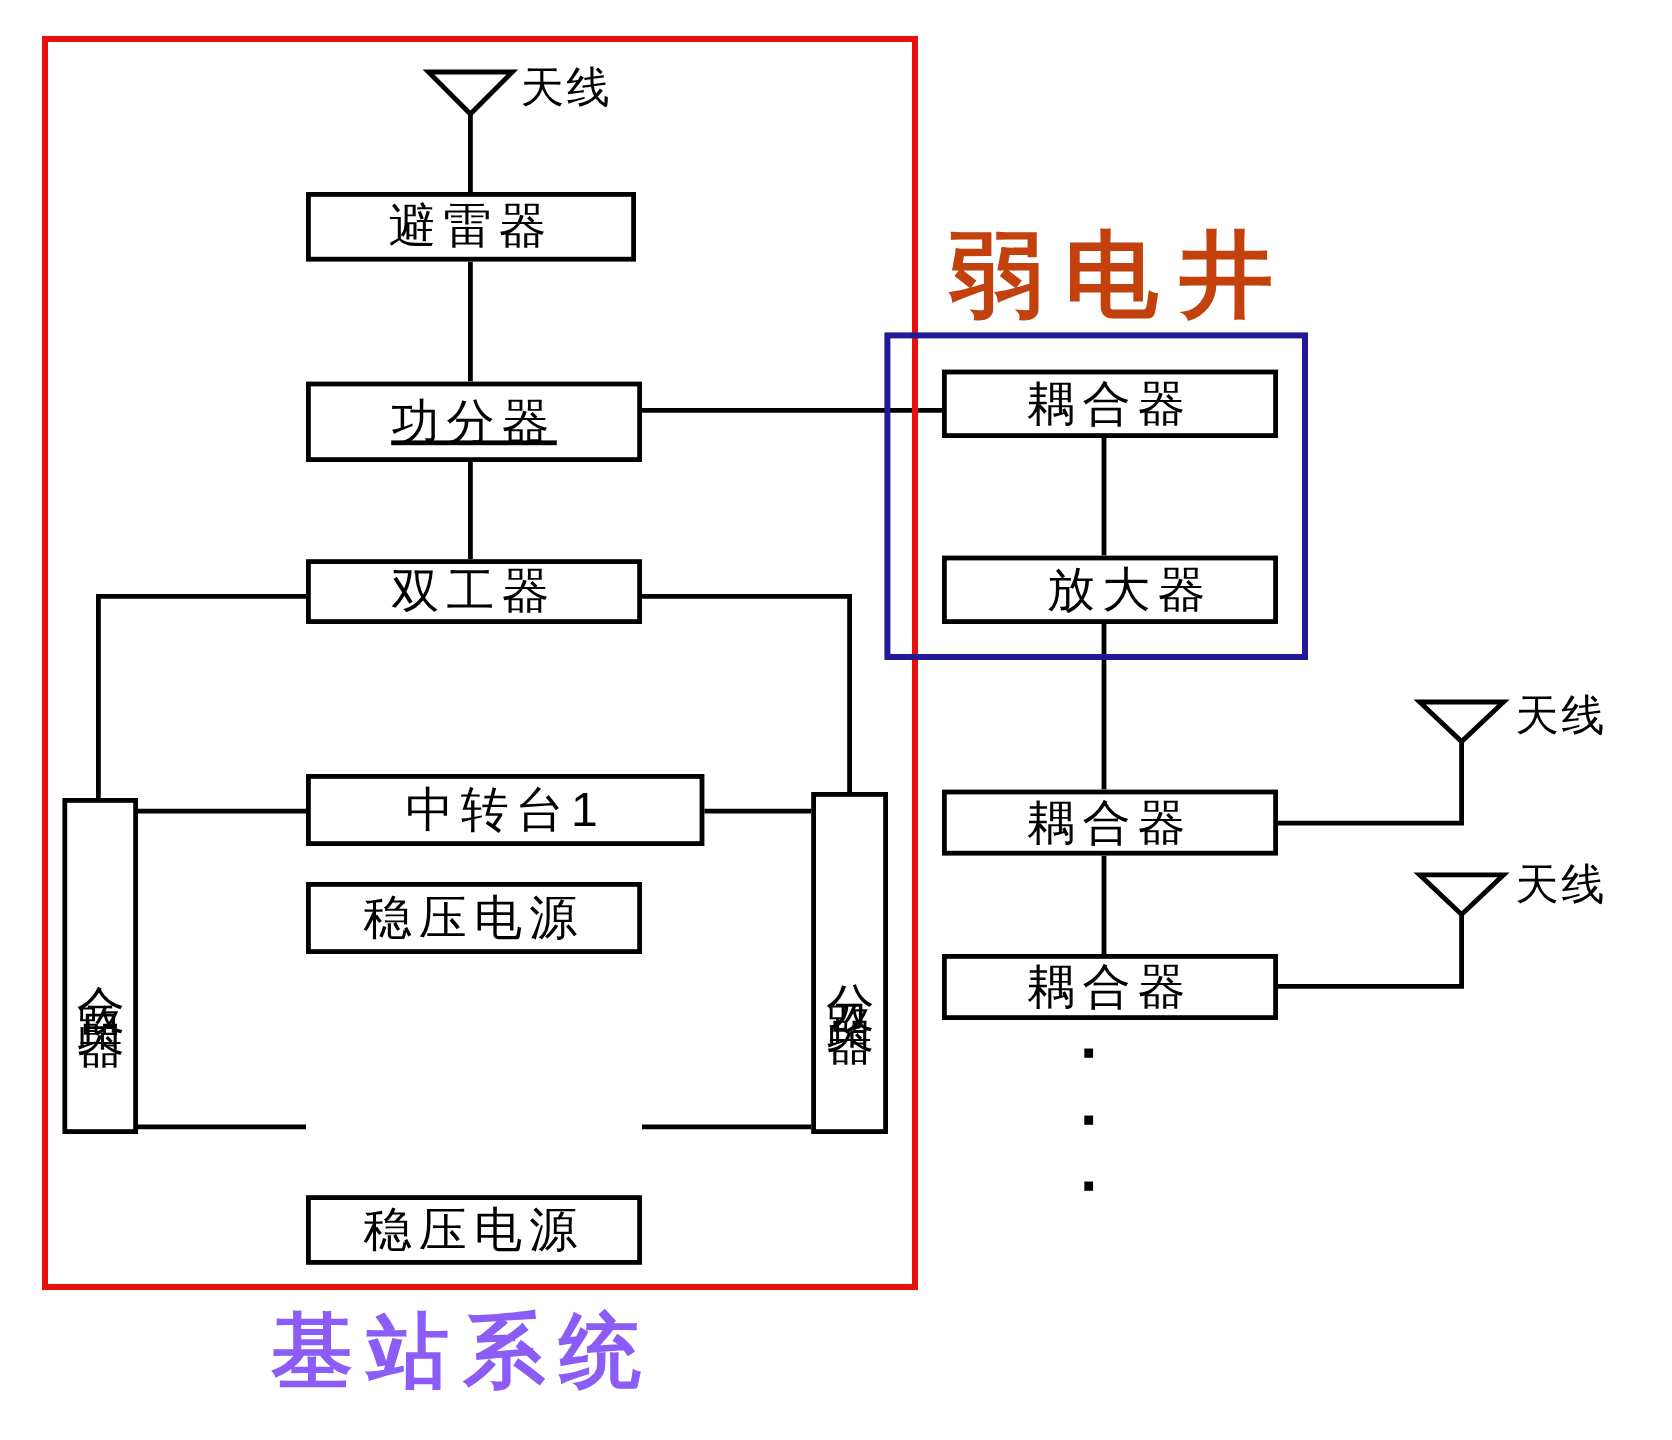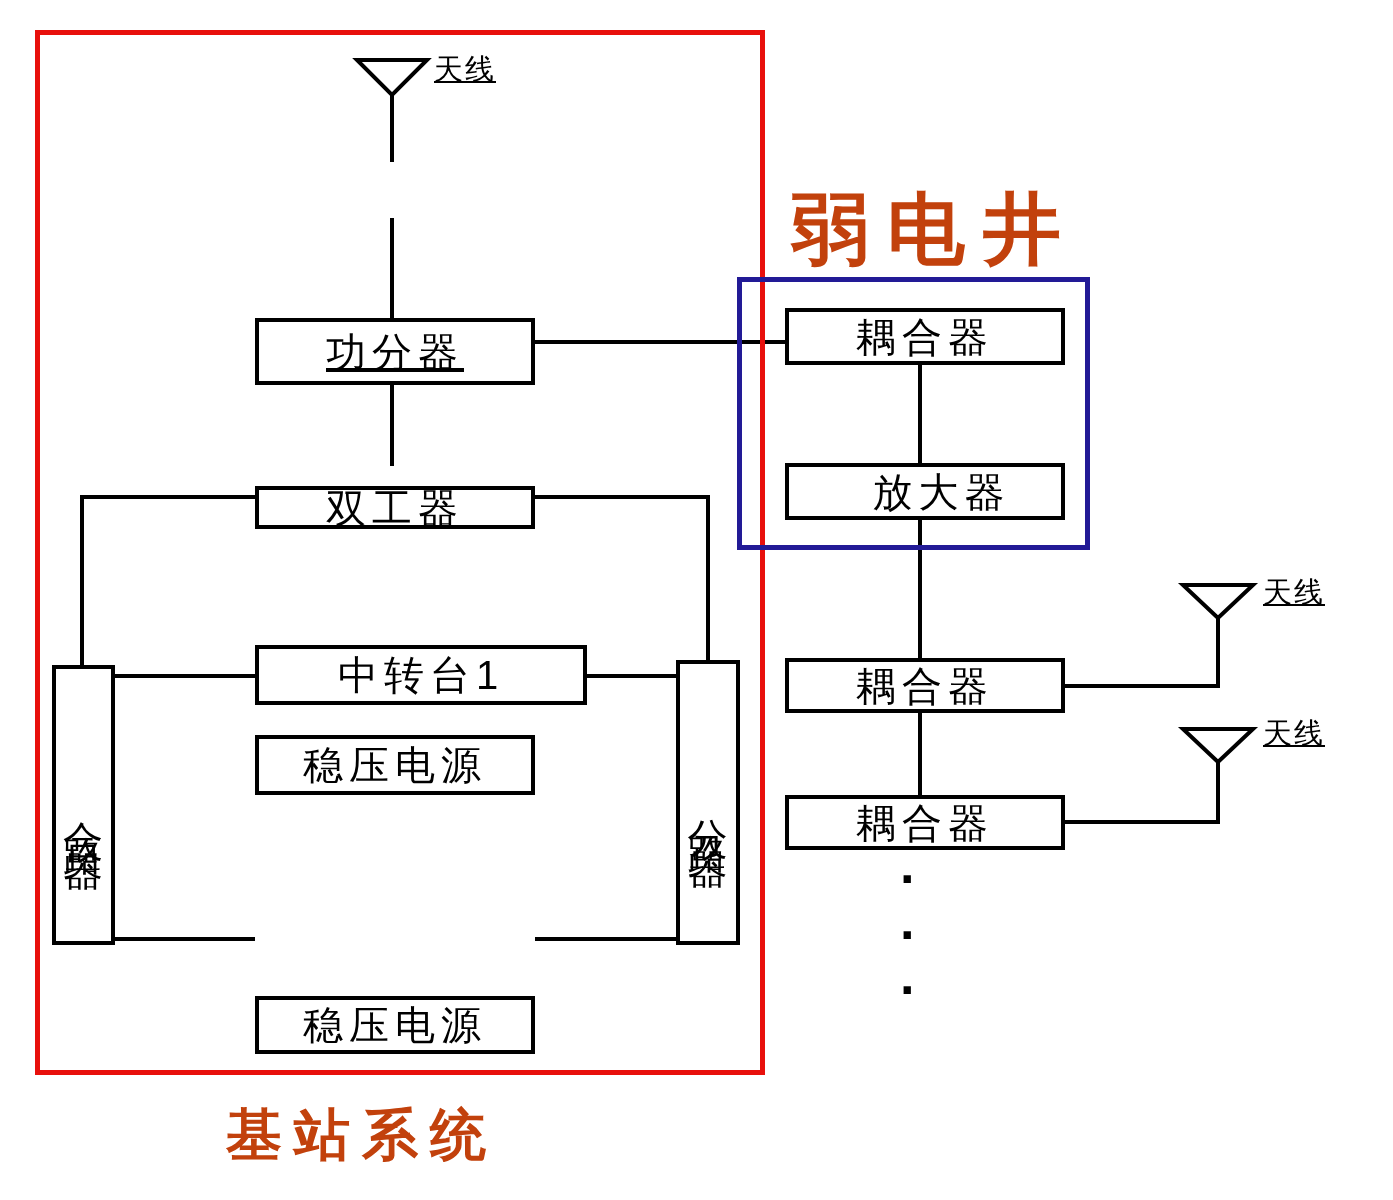--- a/index.html
+++ b/index.html
@@ -51,46 +51,44 @@
     white-space: nowrap;
   }
   .vnode {
     writing-mode: vertical-rl;
     text-orientation: upright;
     letter-spacing: 16px;
     text-indent: 16px;
   }
   .ant-label {
     position: absolute;
-    font-size: 29px;
+    font-size: 36px;
     line-height: 1;
     z-index: 2;
     letter-spacing: 2px;
-    text-decoration: underline;
   }
   .title-blue {
     position: absolute;
     left: 791px; top: 190px;
     font-size: 78px;
     font-weight: bold;
     color: #c2410c;
     letter-spacing: 18px;
     line-height: 1;
     z-index: 2;
   }
   .title-red {
     position: absolute;
     left: 226px; top: 1092px;
-    font-size: 56px;
+    font-size: 68px;
     font-weight: bold;
-    color: #c2410c;
+    color: #8b5cf6;
     letter-spacing: 12px;
     line-height: 1;
     z-index: 2;
-    margin-top: 15px;
   }
   .dots {
     position: absolute;
     left: 900px; top: 858px;
     display: flex;
     flex-direction: column;
     gap: 14px;
     font-size: 52px;
     font-weight: bold;
     line-height: 0.8;
@@ -130,22 +128,23 @@
       <polygon points="1183,585 1253,585 1218,618" fill="#ffffff"></polygon>
 
       <polyline points="1065,822 1218,822 1218,762"></polyline>
       <polygon points="1183,729 1253,729 1218,762" fill="#ffffff"></polygon>
     </g>
   </svg>
 
   <div class="frame red-frame"></div>
   <div class="frame blue-frame"></div>
 
+  <div class="node" style="left:255px; top:160px; width:275px; height:58px;">避雷器</div>
   <div class="node" style="left:255px; top:318px; width:280px; height:67px;text-decoration:underline;">功分器</div>
-  <div class="node" style="left:255px; top:466px; width:280px; height:43px;margin-top:20px;">双工器</div>
+  <div class="node" style="left:255px; top:466px; width:280px; height:54px;">双工器</div>
   <div class="node" style="left:255px; top:645px; width:332px; height:60px;">中转台1</div>
   <div class="node" style="left:255px; top:735px; width:280px; height:60px;">稳压电源</div>
   <div class="node" style="left:255px; top:996px; width:280px; height:58px;">稳压电源</div>
 
   <div class="node vnode" style="left:52px; top:665px; width:63px; height:280px;">合路器</div>
   <div class="node vnode" style="left:676px; top:660px; width:64px; height:285px;">分路器</div>
 
   <div class="node" style="left:785px; top:308px; width:280px; height:57px;">耦合器</div>
   <div class="node" style="left:785px; top:463px; width:280px; height:57px;padding-left:33px;">放大器</div>
   <div class="node" style="left:785px; top:658px; width:280px; height:55px;">耦合器</div>

